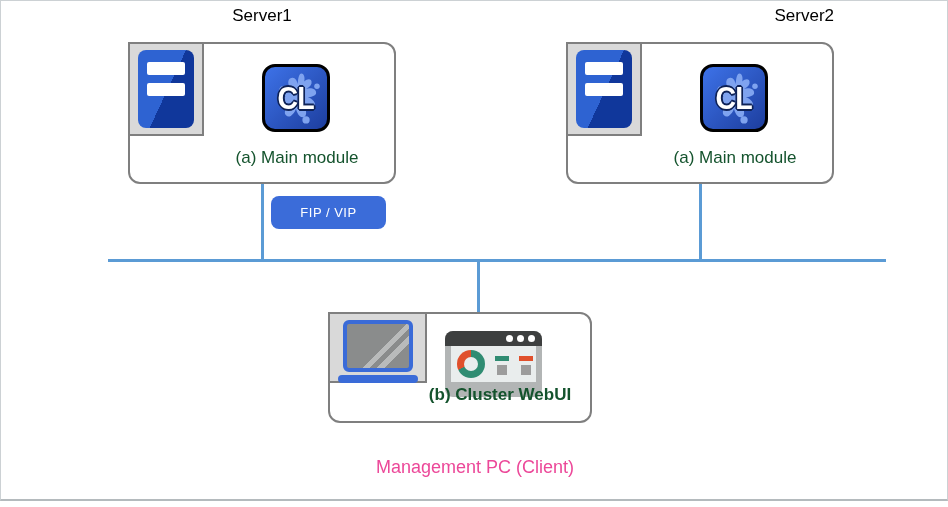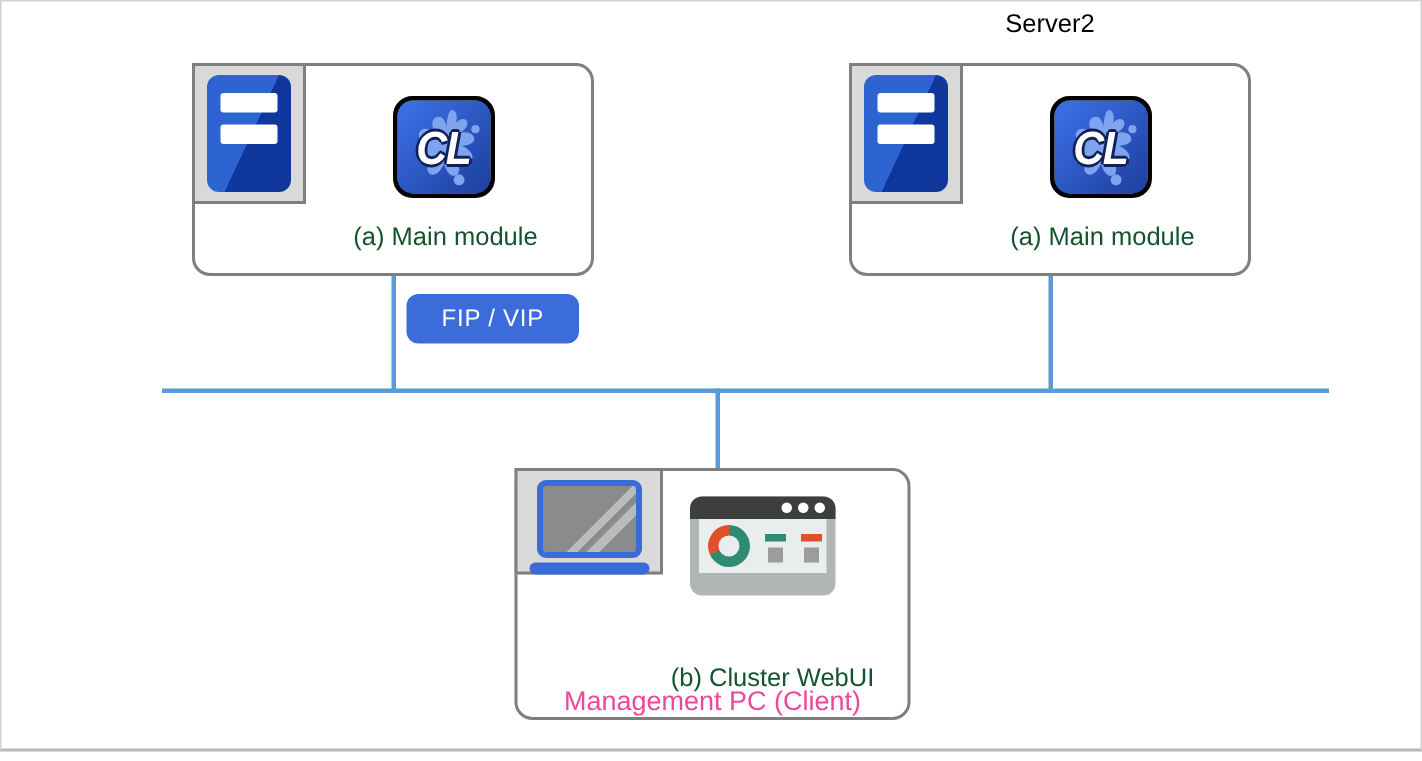--- a/index.html
+++ b/index.html
@@ -23,21 +23,21 @@
   }
   
   .net-line { position:absolute; background:#5B9BD5; }
   #line-h  { left:108px; top:259px; width:778px; height:3px; }
   #line-v1 { left:261px; top:184px; width:3px; height:77px; }
   #line-v2 { left:699px; top:184px; width:3px; height:77px; }
   #line-v3 { left:477px; top:259px; width:3px; height:55px; }
   
   .fip-badge {
     position:absolute; left:271px; top:196px; width:115px; height:33px;
-    background:#3B6CD9; border-radius:8px; color:#fff; font-size:16px;
+    background:#3B6CD9; border-radius:8px; color:#fff; font-size:13px;
     display:flex; align-items:center; justify-content:center; letter-spacing:.5px;
     z-index:5;
   }
   
   .icon-plate {
     position:absolute; left:-2px; top:-2px;
     background:#d9d9d9; border:2px solid #7f7f7f;
   }
   .server-plate { width:76px; height:94px; }
   .laptop-plate { width:99px; height:71px; }
@@ -48,21 +48,21 @@
   }
   .tower-bar {
     position:absolute; left:9px; width:38px; height:13px; background:#ffffff; border-radius:2px;
   }
   .tower-bar.b1 { top:12px; } .tower-bar.b2 { top:33px; }
   
   .cl-icon {
     position:absolute; left:132px; top:20px; width:68px; height:68px;
     border:3px solid #000; border-radius:13px;
     background:linear-gradient(135deg, #3D72E8 0%, #1D3E9E 100%);
-    display:flex; align-items:center; justify-content:center; overflow:hidden;font-style:italic;
+    display:flex; align-items:center; justify-content:center; overflow:hidden;
   }
   .cl-splash { position:absolute; left:0; top:0; width:100%; height:100%; }
   .cl-text {
     position:relative; z-index:2; color:#fff; font-weight:bold; font-size:31px;
     letter-spacing:-1px; transform:scaleX(.92); line-height:1;
     text-shadow:-2px 0 #0e2257, 2px 0 #0e2257, 0 -2px #0e2257, 0 2px #0e2257,
                 -1px -1px #0e2257, 1px 1px #0e2257, -1px 1px #0e2257, 1px -1px #0e2257;
   }
   
   .laptop-screen {
@@ -112,20 +112,21 @@
 
 <div class="canvas">
 
   <div class="frame"></div>
 
   <div class="net-line" id="line-h"></div>
   <div class="net-line" id="line-v1"></div>
   <div class="net-line" id="line-v2"></div>
   <div class="net-line" id="line-v3"></div>
 
+  <div class="node-title" style="left:128px; top:6px; width:268px;">Server1</div>
   <div class="node-box" style="left:128px; top:42px; width:268px; height:142px;">
     <div class="icon-plate server-plate">
       <div class="server-tower">
         <div class="tower-bar b1"></div>
         <div class="tower-bar b2"></div>
       </div>
     </div>
     <div class="cl-icon">
       <svg class="cl-splash" viewBox="0 0 68 68">
         <path fill="#7FA3EF" d="M40 7 C43 7 44 12 43 16 C47 12 52 13 51 18 C50 21 47 23 45 24
@@ -134,21 +135,21 @@
           C21 44 14 43 14 38 C14 34 19 33 23 33 C18 31 13 26 17 22 C20 19 25 22 28 24
           C25 20 24 13 29 12 C33 11 35 15 36 19 C36 14 37 7 40 7 Z"></path>
         <circle fill="#7FA3EF" cx="45" cy="58" r="4"></circle>
         <circle fill="#7FA3EF" cx="57" cy="21" r="3"></circle>
       </svg>
       <span class="cl-text">CL</span>
     </div>
     <div class="module-label" style="left:70px; right:0; bottom:14px;">(a) Main module</div>
   </div>
 
-  <div class="node-title" style="left:566px; top:6px; width:268px;">Server2</div>
+  <div class="node-title" style="left:566px; top:6px; width:268px;text-align:right;">Server2</div>
   <div class="node-box" style="left:566px; top:42px; width:268px; height:142px;">
     <div class="icon-plate server-plate">
       <div class="server-tower">
         <div class="tower-bar b1"></div>
         <div class="tower-bar b2"></div>
       </div>
     </div>
     <div class="cl-icon">
       <svg class="cl-splash" viewBox="0 0 68 68">
         <path fill="#7FA3EF" d="M40 7 C43 7 44 12 43 16 C47 12 52 13 51 18 C50 21 47 23 45 24
@@ -159,21 +160,21 @@
         <circle fill="#7FA3EF" cx="45" cy="58" r="4"></circle>
         <circle fill="#7FA3EF" cx="57" cy="21" r="3"></circle>
       </svg>
       <span class="cl-text">CL</span>
     </div>
     <div class="module-label" style="left:70px; right:0; bottom:14px;">(a) Main module</div>
   </div>
 
   <div class="fip-badge">FIP / VIP</div>
 
-  <div class="node-box" style="left:343px; top:312px; width:264px; height:168px;">
+  <div class="node-box" style="left:328px; top:312px; width:264px; height:111px;font-weight:bold;">
     <div class="icon-plate laptop-plate">
       <div class="laptop-screen"></div>
       <div class="laptop-base"></div>
     </div>
     <div class="browser-icon">
       <div class="browser-titlebar">
         <div class="browser-dot"></div>
         <div class="browser-dot"></div>
         <div class="browser-dot"></div>
       </div>

